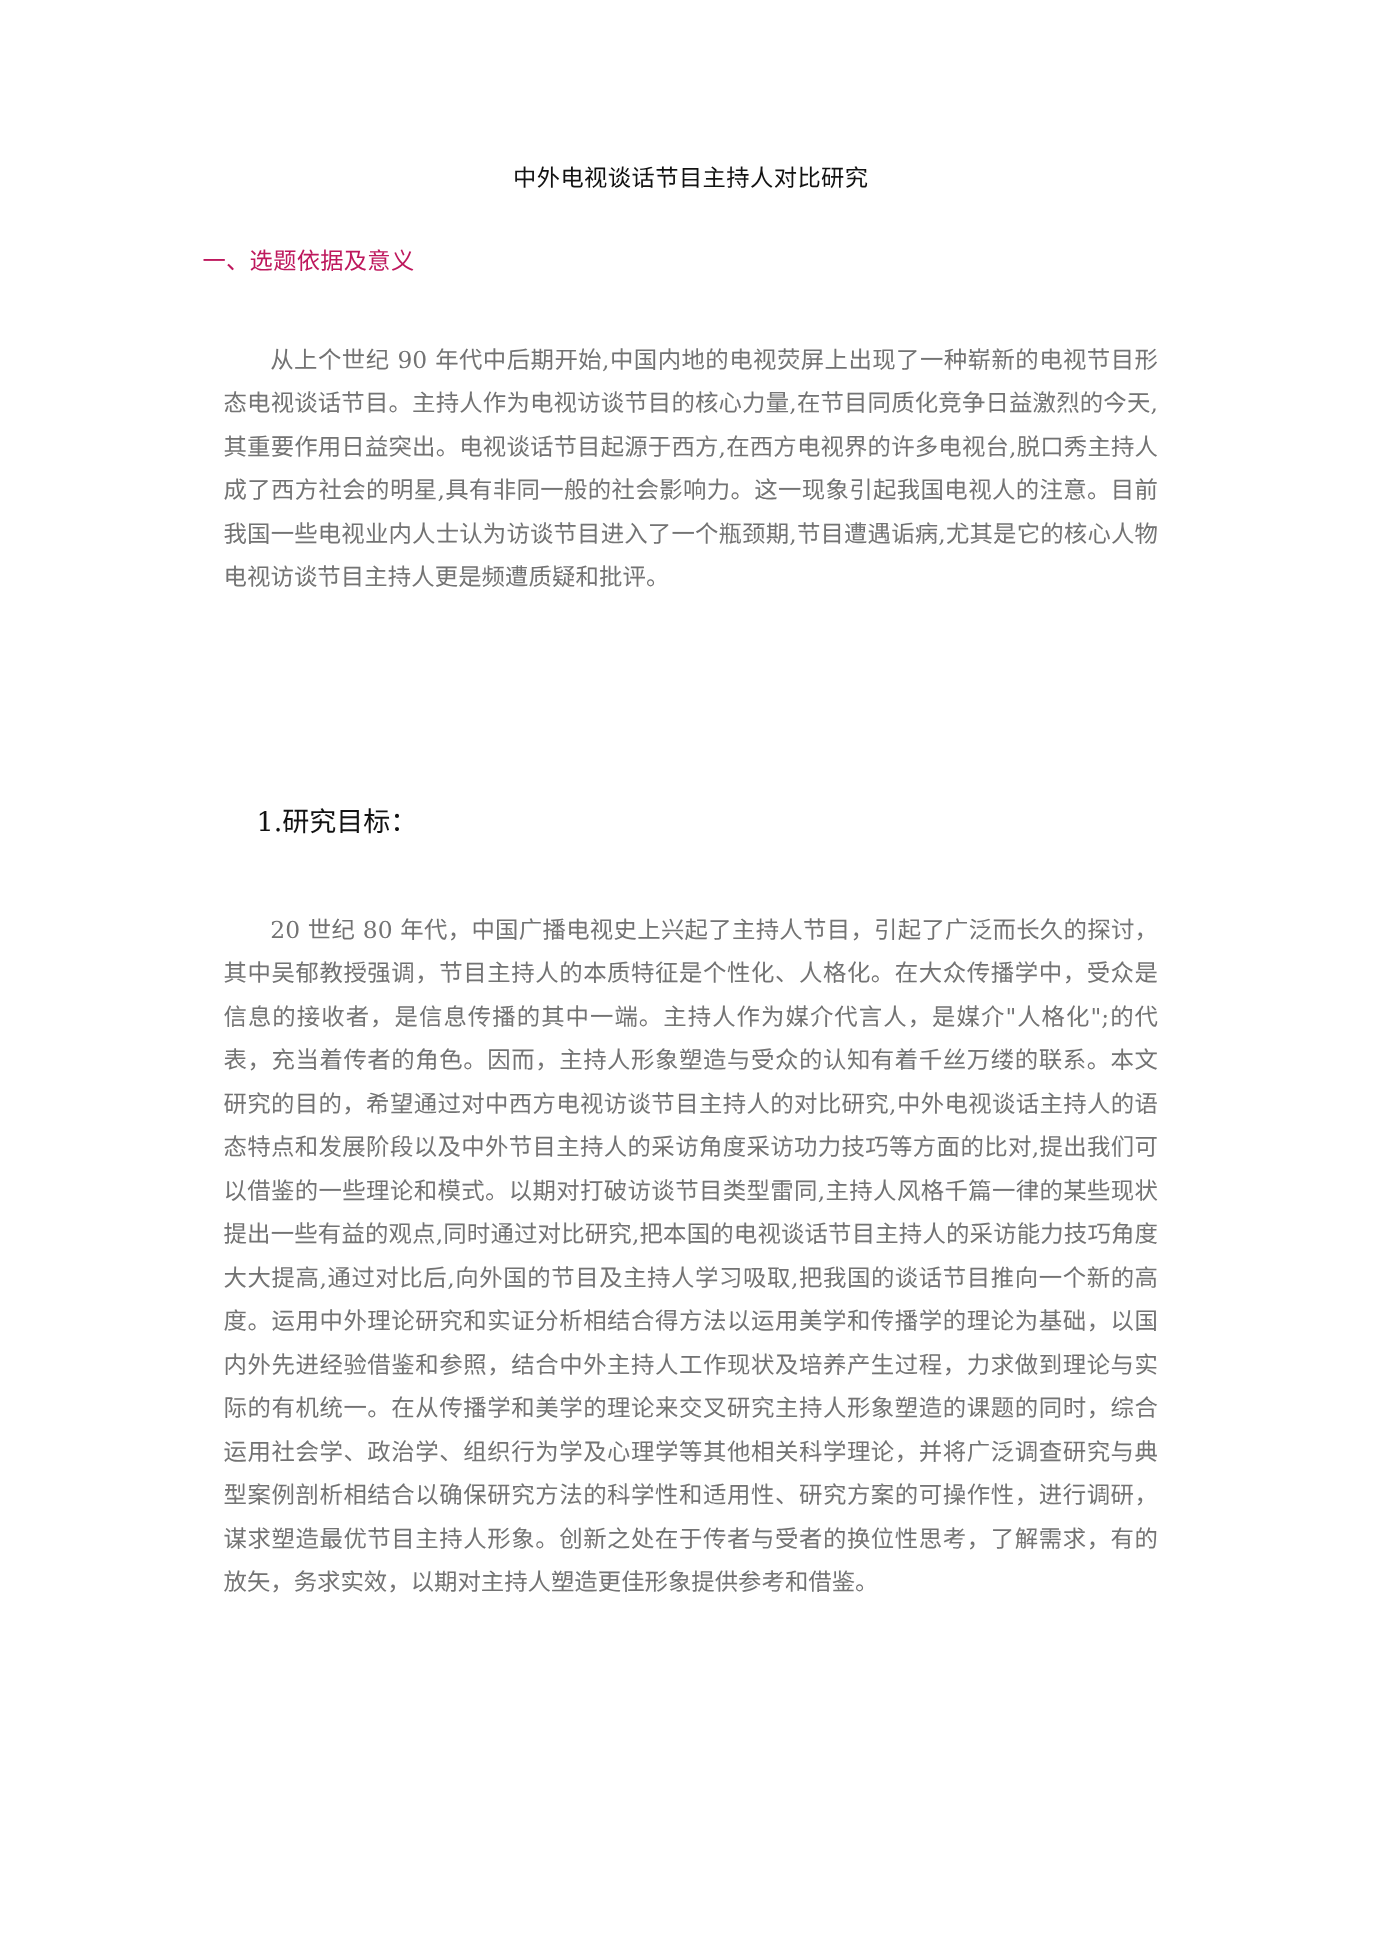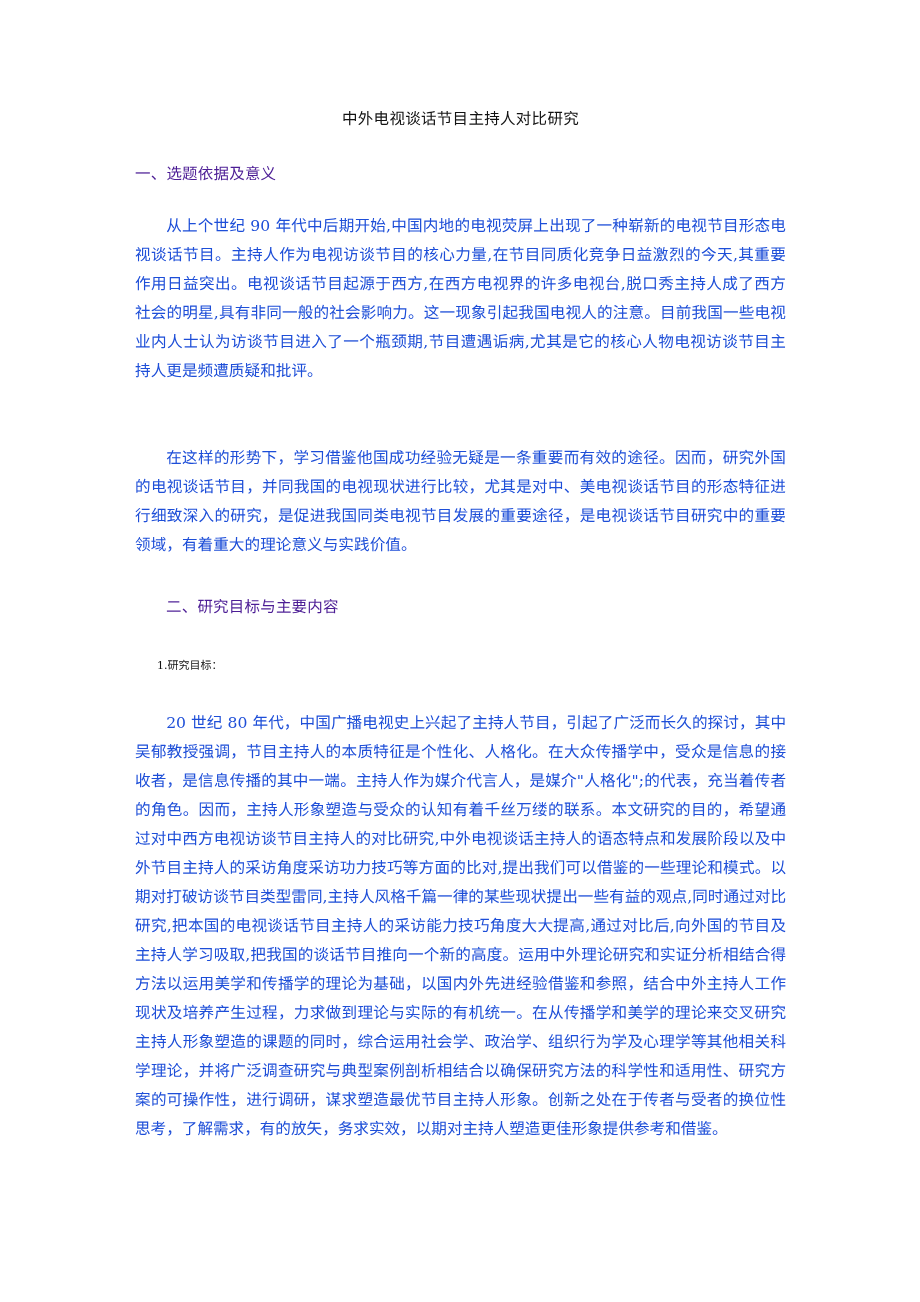--- a/index.html
+++ b/index.html
@@ -37,44 +37,44 @@
     letter-spacing: 0.3px;
     margin: 0 0 26px 0;
     color: #121212;
   }
   .section-heading {
     font-size: 15.5px;
     line-height: 29px;
     font-weight: normal;
     letter-spacing: 0.2px;
     margin: 0;
-    color: #4c1d95;
+    color: #be185d;
   }
   .section-heading.indent2 {
     text-indent: 2em;
   }
   .para {
     font-size: 15.6px;
     line-height: 29px;
     text-indent: 2em;
     text-align: justify;
     text-justify: inter-ideograph;
-    margin: 0;
+    margin: 14px;
     letter-spacing: 0.05px;
-    color: #1d4ed8;
+    color: #737373;
   }
   .para.bold {
     font-weight: normal;
     letter-spacing: 0px;
   }
   .gap-md  { height: 23px; }
   .gap-lg  { height: 29px; }
   .gap-xl  { height: 33px; }
   .sub-heading {
-    font-size: 11px;
+    font-size: 18px;
     line-height: 29px;
     font-weight: normal;
     text-indent: 2em;
     margin: 0;
     color: #121212;
   }
 </style>
 </head>
 <body>
 
@@ -87,25 +87,23 @@
 
     <div class="gap-md"></div>
 
     <p class="para">从上个世纪 90 年代中后期开始,中国内地的电视荧屏上出现了一种崭新的电视节目形态电视谈话节目。主持人作为电视访谈节目的核心力量,在节目同质化竞争日益激烈的今天,其重要作用日益突出。电视谈话节目起源于西方,在西方电视界的许多电视台,脱口秀主持人成了西方社会的明星,具有非同一般的社会影响力。这一现象引起我国电视人的注意。目前我国一些电视业内人士认为访谈节目进入了一个瓶颈期,节目遭遇诟病,尤其是它的核心人物电视访谈节目主持人更是频遭质疑和批评。</p>
 
     <div class="gap-lg"></div>
 
 
     <div class="gap-lg"></div>
 
-    <p class="para">在这样的形势下，学习借鉴他国成功经验无疑是一条重要而有效的途径。因而，研究外国的电视谈话节目，并同我国的电视现状进行比较，尤其是对中、美电视谈话节目的形态特征进行细致深入的研究，是促进我国同类电视节目发展的重要途径，是电视谈话节目研究中的重要领域，有着重大的理论意义与实践价值。</p>
 
     <div class="gap-xl"></div>
 
-    <div class="section-heading indent2">二、研究目标与主要内容</div>
 
     <div class="gap-lg"></div>
 
     <div class="sub-heading">1.研究目标：</div>
 
     <div class="gap-lg"></div>
 
     <p class="para bold">20 世纪 80 年代，中国广播电视史上兴起了主持人节目，引起了广泛而长久的探讨，其中吴郁教授强调，节目主持人的本质特征是个性化、人格化。在大众传播学中，受众是信息的接收者，是信息传播的其中一端。主持人作为媒介代言人，是媒介"人格化";的代表，充当着传者的角色。因而，主持人形象塑造与受众的认知有着千丝万缕的联系。本文研究的目的，希望通过对中西方电视访谈节目主持人的对比研究,中外电视谈话主持人的语态特点和发展阶段以及中外节目主持人的采访角度采访功力技巧等方面的比对,提出我们可以借鉴的一些理论和模式。以期对打破访谈节目类型雷同,主持人风格千篇一律的某些现状提出一些有益的观点,同时通过对比研究,把本国的电视谈话节目主持人的采访能力技巧角度大大提高,通过对比后,向外国的节目及主持人学习吸取,把我国的谈话节目推向一个新的高度。运用中外理论研究和实证分析相结合得方法以运用美学和传播学的理论为基础，以国内外先进经验借鉴和参照，结合中外主持人工作现状及培养产生过程，力求做到理论与实际的有机统一。在从传播学和美学的理论来交叉研究主持人形象塑造的课题的同时，综合运用社会学、政治学、组织行为学及心理学等其他相关科学理论，并将广泛调查研究与典型案例剖析相结合以确保研究方法的科学性和适用性、研究方案的可操作性，进行调研，谋求塑造最优节目主持人形象。创新之处在于传者与受者的换位性思考，了解需求，有的放矢，务求实效，以期对主持人塑造更佳形象提供参考和借鉴。</p>
 
   </div>

